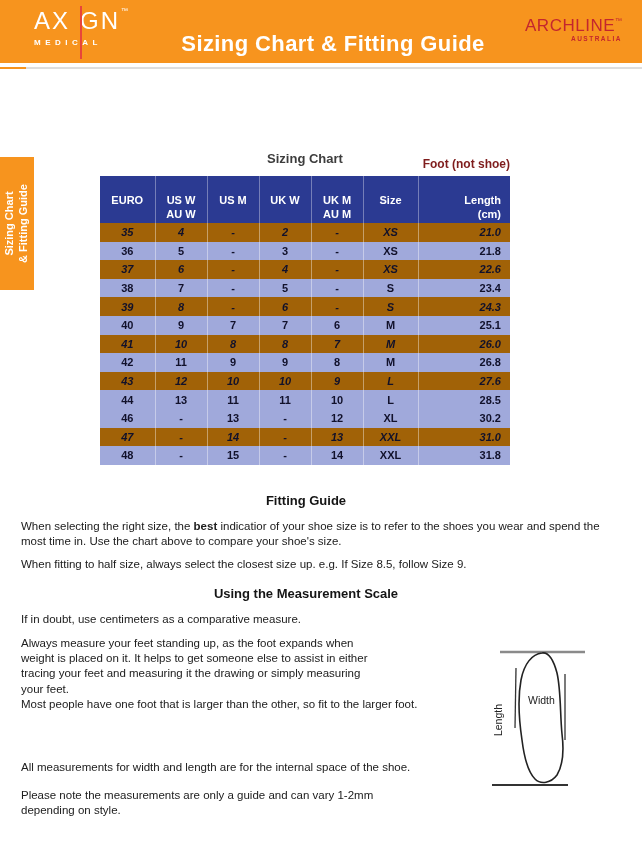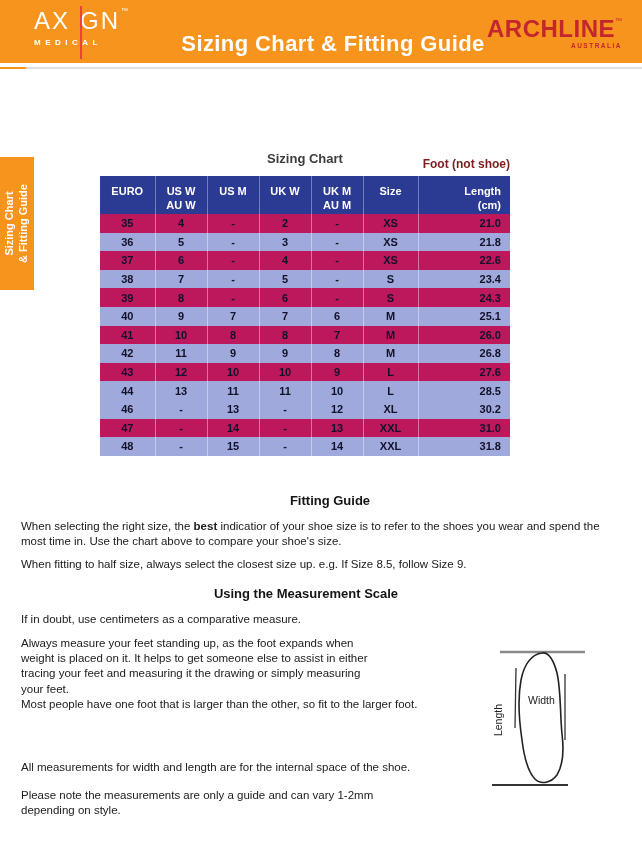--- a/index.html
+++ b/index.html
@@ -11,54 +11,54 @@
   .page-title{position:absolute;top:19px;left:0;width:100%;margin:12px;text-align:center;
               color:#fff;font-size:22px;font-weight:bold;letter-spacing:.4px;}
   .axign-logo{position:absolute;left:34px;top:9px;width:110px;height:48px;color:#fff;}
   .axign-word{display:flex;align-items:flex-start;font-size:24px;font-weight:400;
               letter-spacing:2px;line-height:1;}
   .axign-gap{display:inline-block;width:10px;}
   .axign-tm{font-size:7px;margin-top:-2px;margin-left:1px;}
   .axign-sub{font-size:8px;font-weight:bold;letter-spacing:4.5px;margin-top:5px;}
   .axign-line{position:absolute;left:46px;top:-3px;width:2px;height:53px;background:#E8453A;}
   .archline-logo{position:absolute;right:20px;top:17px;color:#C4262E;line-height:1;}
-  .archline-word{font-size:24px;font-weight:bold;letter-spacing:.5px;}
+  .archline-word{font-size:17px;font-weight:normal;letter-spacing:.5px;}
   .archline-tm{font-size:7px;vertical-align:top;}
   .archline-sub{font-size:6.5px;font-weight:bold;letter-spacing:1.5px;text-align:right;margin-top:2px;}
   .rule{position:absolute;top:67px;left:0;width:642px;height:2px;background:#dedede;}
   .rule-orange{position:absolute;left:0;top:0;width:26px;height:2px;background:#F7941E;}
 
   
   .side-tab{position:absolute;left:0;top:157px;width:34px;height:133px;background:#F7941E;}
   .side-tab-inner{position:absolute;left:0;top:133px;width:133px;height:34px;
                   transform-origin:top left;transform:rotate(-90deg);
                   display:flex;flex-direction:column;align-items:center;justify-content:center;
                   color:#fff;font-weight:bold;font-size:11px;line-height:1.25;text-align:center;}
 
   
   .chart-title{position:absolute;top:151px;left:100px;width:410px;text-align:center;
                font-size:13px;font-weight:bold;color:#3d3d3d;}
   .foot-note{position:absolute;top:157px;left:320px;width:190px;text-align:right;
              font-size:12px;font-weight:bold;color:#7f1d1d;}
   .size-table{position:absolute;top:176px;left:100px;width:410px;border-collapse:collapse;
               table-layout:fixed;font-size:11px;font-weight:bold;color:#11112b;}
   .size-table th{background:#2B3A92;color:#fff;font-size:11px;vertical-align:top;
-                 padding:8px 0 0 0;height:30px;text-align:center;line-height:1.3;
+                 padding:17px 0 0 0;height:30px;text-align:center;line-height:1.3;
                  border-left:1px solid rgba(255,255,255,.35);}
   .size-table th:first-child,.size-table td:first-child{border-left:none;}
   .size-table td{height:18.6px;padding:0;text-align:center;
                  border-left:1px solid rgba(255,255,255,.4);}
-  .size-table .row-a td{background:#be185d;}
+  .size-table .row-a td{background:#a16207;font-style:italic;}
   .size-table .row-b td{background:#A0A9DB;}
   .size-table th.col-length,.size-table td.col-length{text-align:right;padding-right:9px;}
 
   
   .h-center{position:absolute;left:0;width:612px;margin:0;text-align:center;
             font-size:13px;font-weight:bold;color:#141414;}
-  #fitting-heading{top:493px;padding-left:24px;}
+  #fitting-heading{top:493px;}
   #measure-heading{top:586px;}
   .para{position:absolute;left:21px;margin:0;font-size:11.5px;line-height:1.32;color:#202020;}
   #p-fit-1{top:519px;width:601px;}
   #p-fit-2{top:557px;width:601px;}
   #p-meas-1{top:612px;width:560px;}
   #p-meas-2{top:636px;width:358px;}
   #p-meas-3{top:697px;width:420px;}
   #p-meas-4{top:760px;width:560px;}
   #p-meas-5{top:788px;width:362px;}
   .bold{font-weight:bold;}

